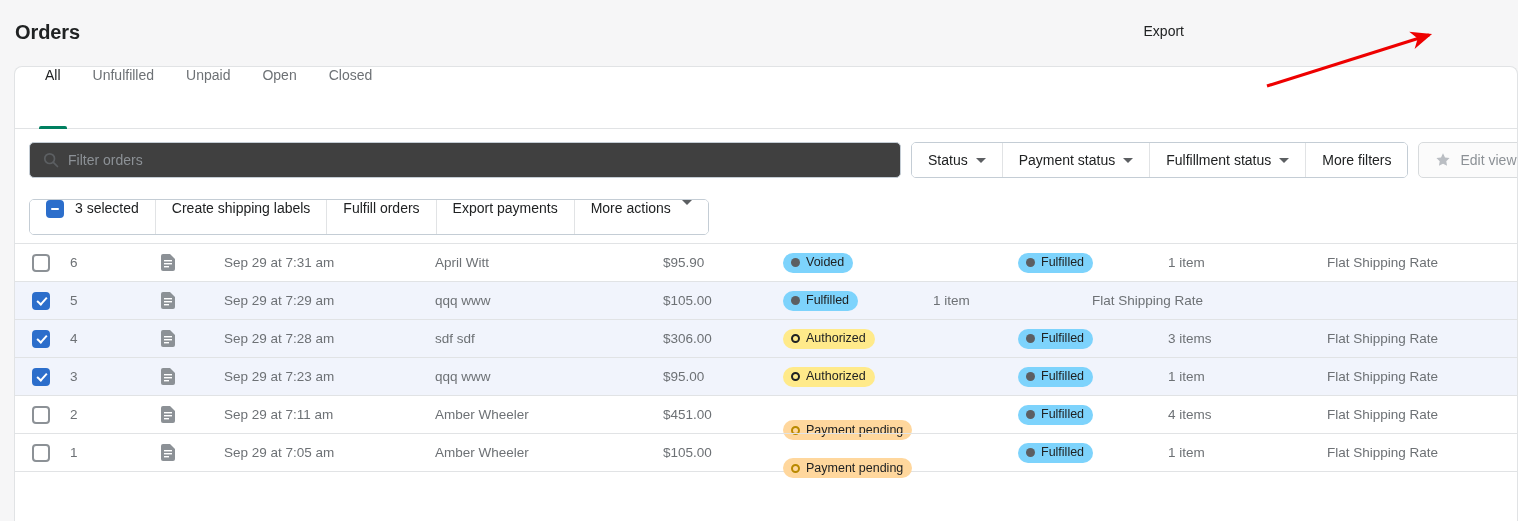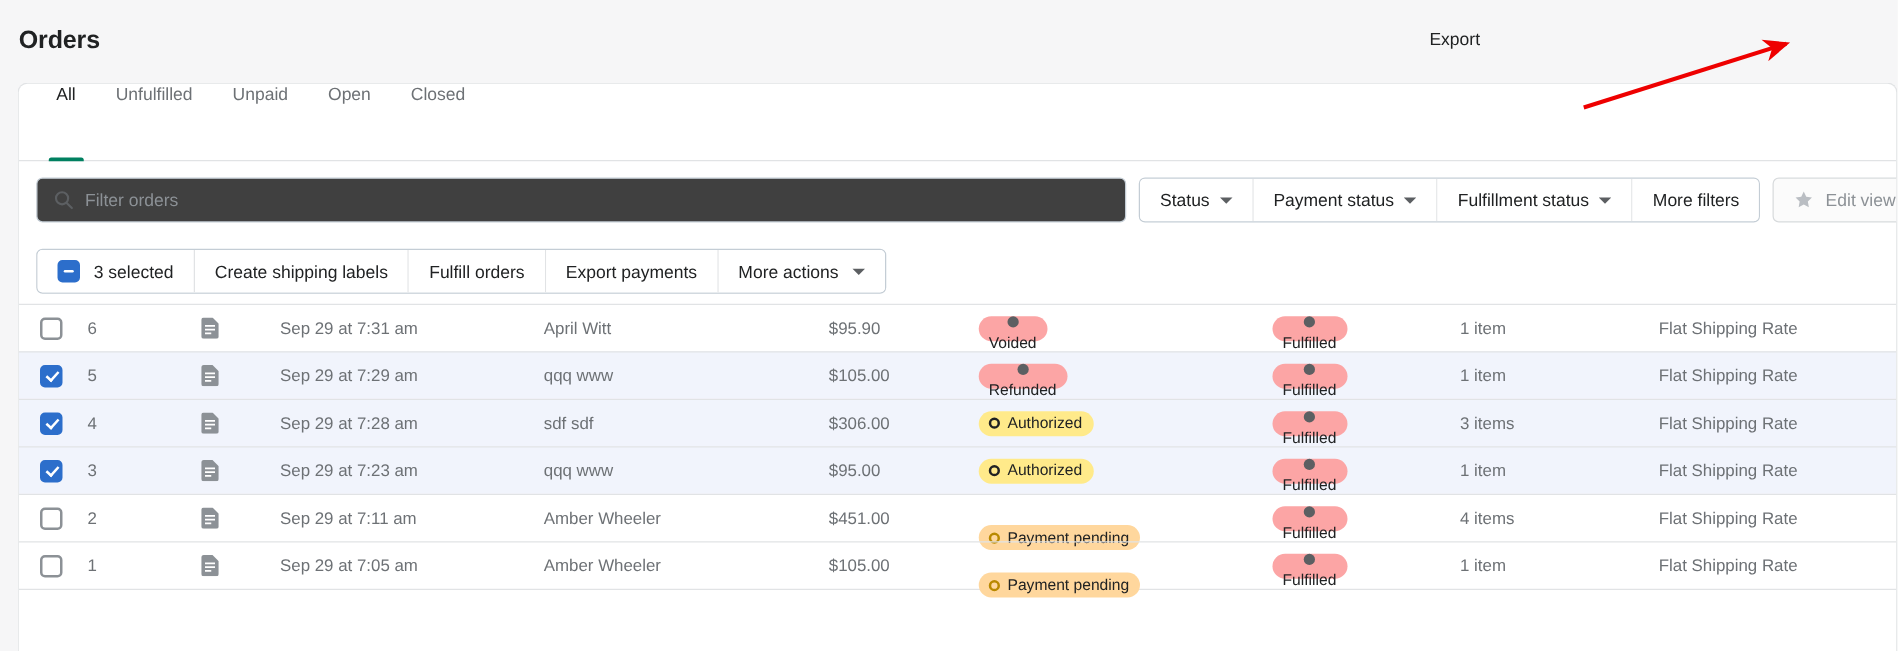--- a/index.html
+++ b/index.html
@@ -188,21 +188,21 @@
   .bulk-group {
     display: flex;
     height: 36px;
     border: 1px solid #c4cdd5;
     border-radius: 5px;
     overflow: hidden;
     background: #fff;
   }
   .bulk-item {
     display: flex;
-    align-items: center;
+    align-items: flex-start;
     gap: 11px;
     padding: 0 16px;
     font-size: 14px;
     color: #202223;
     border-right: 1px solid #e1e3e5;
     cursor: pointer;
     white-space: nowrap;
     background: #fff;
   }
   .bulk-item:last-child { border-right: none; }
@@ -271,21 +271,21 @@
     border-radius: 10px;
     font-size: 12.5px;
     line-height: 1;
     white-space: nowrap;
   }
   .badge .dot {
     width: 9px; height: 9px;
     border-radius: 50%;
     flex: none;
   }
-  .badge.gray    { background: #fca5a5; color: #202223; flex-direction: column; }
+  .badge.gray    { background: #7dd3fc; color: #202223; }
   .badge.gray .dot { background: #5c5f62; }
   .badge.yellow  { background: #ffea8a; color: #202223; }
   .badge.yellow .dot { background: transparent; border: 2.5px solid #202223; }
   .badge.orange  { background: #ffd79d; color: #202223; margin-top: 31px; }
   .badge.orange .dot { background: transparent; border: 2.5px solid #b98900; }
 
   .table-bottom { height: 1px; background: #e1e3e5; }
 </style>
 </head>
 <body>
@@ -447,26 +447,20 @@
           </div>
           <div class="c c-date">
             <span>Sep 29 at 7:29 am</span>
           </div>
           <div class="c c-cust">
             <span>qqq www</span>
           </div>
           <div class="c c-total">
             <span>$105.00</span>
           </div>
-          <div class="c c-pay">
-            <span class="badge gray">
-              <span class="dot"></span>
-              <span>Refunded</span>
-            </span>
-          </div>
           <div class="c c-ful">
             <span class="badge gray">
               <span class="dot"></span>
               <span>Fulfilled</span>
             </span>
           </div>
           <div class="c c-items">
             <span>1 item</span>
           </div>
           <div class="c c-ship">

